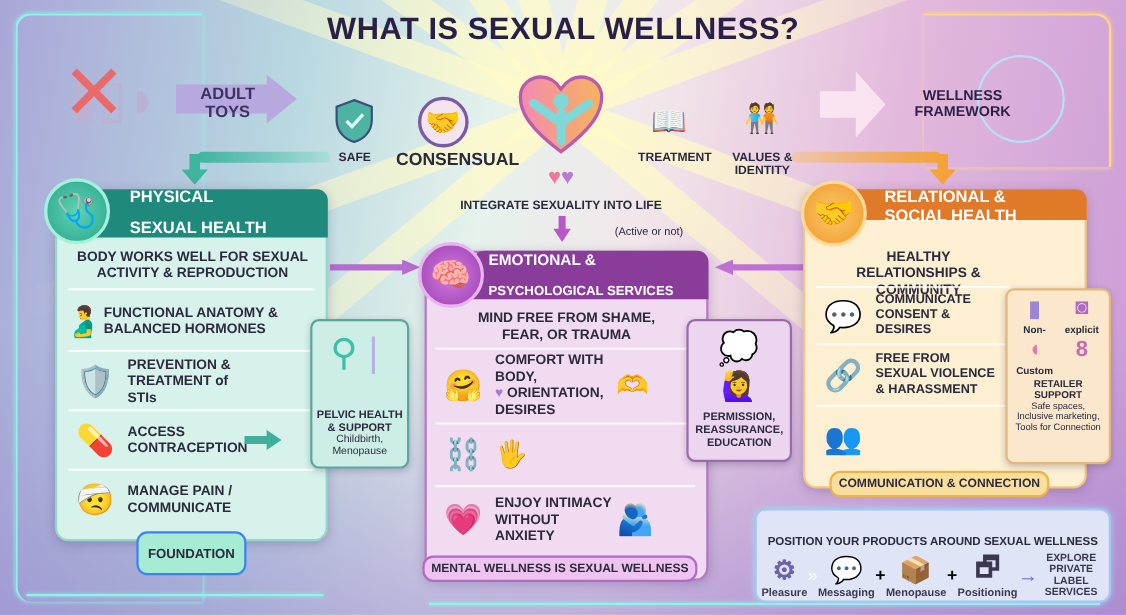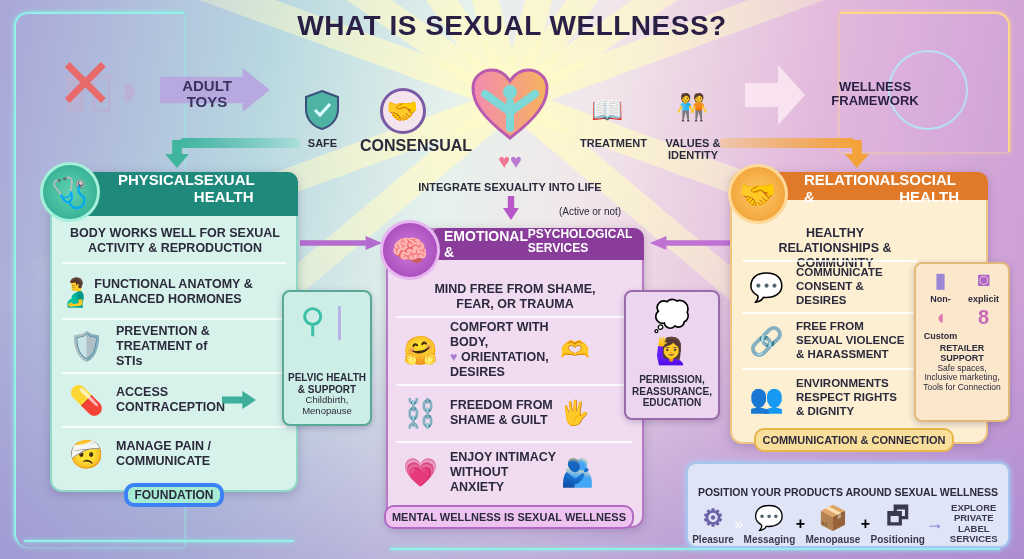--- a/index.html
+++ b/index.html
@@ -9,21 +9,21 @@
 .bgbottom{position:absolute;left:0;right:0;bottom:0;height:260px;background:linear-gradient(180deg,rgba(160,150,210,0) 0%,rgba(150,130,205,.55) 100%)}
 .rays{position:absolute;left:512px;top:100px;width:0;height:0}
 .rays span{position:absolute;left:0;top:0;width:520px;height:26px;margin-top:-13px;transform-origin:0 50%;
  background:linear-gradient(90deg,rgba(255,250,200,.9),rgba(180,240,220,0));}
 .circuit{position:absolute;border:2px solid #8ff3e8;box-shadow:0 0 4px #8ff3e8}
 .circuit.o{border-color:#ffd58a;box-shadow:0 0 4px #ffd58a}
 .title{position:absolute;left:0;right:0;top:10px;text-align:center;font-weight:700;font-size:28px;color:#2a1f45;letter-spacing:.5px}
 .lbl{position:absolute;font-weight:700;color:#2b2a3c;text-align:center;line-height:1.05}
 .icon{position:absolute;display:flex;align-items:center;justify-content:center;font-size:26px}
 .card{position:absolute;border-radius:12px;box-shadow:0 2px 10px rgba(60,40,90,.25)}
-.head{position:absolute;border-radius:10px 10px 0 0;color:#fff;font-weight:700;display:flex;flex-direction:row;justify-content:space-between}
+.head{position:absolute;border-radius:10px 10px 0 0;color:#fff;font-weight:700;display:flex;flex-direction:column;justify-content:space-between}
 .badge{position:absolute;border-radius:50%;display:flex;align-items:center;justify-content:center;font-size:30px}
 .sub{position:absolute;text-align:center;font-weight:700;color:#2b2a3c;font-size:12.5px;line-height:1.2}
 .row{position:absolute;display:flex;align-items:center}
 .row .ic{width:58px;display:flex;justify-content:center;font-size:28px}
 .row .tx{font-weight:700;color:#2b2a3c;font-size:12.5px;line-height:1.2}
 .sep{position:absolute;height:2px;background:rgba(255,255,255,.8)}
 .pill{position:absolute;border-radius:10px;text-align:center;font-weight:700;font-size:12px;color:#2b2a3c;display:flex;align-items:center;justify-content:center}
 .side{position:absolute;border-radius:8px;box-shadow:0 2px 6px rgba(60,40,90,.25);text-align:center}
 .side .t{font-weight:700;font-size:10px;color:#2b2a3c;line-height:1.15}
 .side .s{font-size:9.5px;color:#2b2a3c;line-height:1.15}
@@ -128,48 +128,47 @@
 <div class="row" style="left:58px;top:374px;width:230px;height:52px">
   <span class="ic">💊</span>
   <span class="tx" style="width:100px">ACCESS CONTRACEPTION</span>
   <span style="display:inline-block;width:34px;height:18px;margin-left:6px;background:#3fae9a;clip-path:polygon(0 30%,60% 30%,60% 0,100% 50%,60% 100%,60% 70%,0 70%)"></span>
 </div>
 <div class="sep" style="left:62px;top:426px;width:224px"></div>
 <div class="row" style="left:58px;top:428px;width:230px;height:52px">
   <span class="ic">🤕</span>
   <span class="tx" style="width:110px">MANAGE PAIN / COMMUNICATE</span>
 </div>
-<div class="pill" style="left:124px;top:483px;width:100px;height:24px;background:#a6ecd4;border:4px solid #3b82f6">FOUNDATION</div>
+<div class="pill" style="left:124px;top:483px;width:100px;height:40px;background:#a6ecd4;border:2px solid #3b82f6">FOUNDATION</div>
 <div class="side" style="left:282px;top:290px;width:90px;height:136px;background:#cdeee6;border:2px solid #5aa898;padding-top:80px">
   <div style="position:absolute;left:0;right:0;top:8px;font-size:34px;color:#3ebfa8">⚲<span style="color:#b7b1e3">❘</span></div>
   <div class="t">PELVIC HEALTH &amp; SUPPORT</div>
   <div class="s">Childbirth, Menopause</div>
 </div>
 
 <div class="card" style="left:386px;top:228px;width:258px;height:300px;background:#f1dbf1;border:2px solid #b778c4"></div>
-<div class="head" style="left:430px;top:228px;width:214px;height:32px;background:#8a3c9a;padding-left:14px;font-size:14px;line-height:1.15">
+<div class="head" style="left:430px;top:228px;width:214px;height:44px;background:#8a3c9a;padding-left:14px;font-size:14px;line-height:1.15">
   <span>EMOTIONAL &amp;</span>
   <span style="font-size:12px">PSYCHOLOGICAL SERVICES</span>
 </div>
 <div class="badge" style="left:380px;top:220px;width:60px;height:60px;background:radial-gradient(#d27be0,#9c3fb0);border:3px solid #e7b5f0">🧠</div>
 <div class="sub" style="left:420px;top:282px;width:190px">MIND FREE FROM SHAME, FEAR, OR TRAUMA</div>
 <div class="sep" style="left:396px;top:316px;width:236px"></div>
 <div class="row" style="left:392px;top:318px;width:240px;height:64px">
   <span class="ic">🤗</span>
   <span class="tx" style="width:110px">
     <span>COMFORT WITH BODY,</span><br>
     <span style="color:#a77ad0">♥</span>
     <span>ORIENTATION, DESIRES</span>
   </span>
   <span style="font-size:24px">🫶</span>
 </div>
 <div class="sep" style="left:396px;top:384px;width:236px"></div>
 <div class="row" style="left:392px;top:386px;width:240px;height:54px">
   <span class="ic">⛓️</span>
-  <span class="tx" style="width:110px">FREEDOM FROM SHAME &amp; GUILT</span>
   <span style="font-size:24px">🖐️</span>
 </div>
 <div class="sep" style="left:396px;top:441px;width:236px"></div>
 <div class="row" style="left:392px;top:443px;width:240px;height:58px">
   <span class="ic">💗</span>
   <span class="tx" style="width:110px">ENJOY INTIMACY WITHOUT ANXIETY</span>
   <span style="font-size:28px">🫂</span>
 </div>
 <div class="pill" style="left:384px;top:505px;width:250px;height:24px;background:#eec3f0;border:2px solid #b26ac4;font-size:11px">MENTAL WELLNESS IS SEXUAL WELLNESS</div>
 <div class="side" style="left:624px;top:290px;width:96px;height:130px;background:#ecd6ef;border:2px solid #9b6aaa;padding-top:82px">
@@ -190,21 +189,20 @@
   <span class="tx" style="width:110px;font-size:11.5px">COMMUNICATE CONSENT &amp; DESIRES</span>
 </div>
 <div class="sep" style="left:742px;top:312px;width:176px"></div>
 <div class="row" style="left:738px;top:314px;width:180px;height:54px">
   <span class="ic">🔗</span>
   <span class="tx" style="width:110px;font-size:11.5px">FREE FROM SEXUAL VIOLENCE &amp; HARASSMENT</span>
 </div>
 <div class="sep" style="left:742px;top:368px;width:176px"></div>
 <div class="row" style="left:738px;top:370px;width:180px;height:56px">
   <span class="ic">👥</span>
-  <span class="tx" style="width:110px;font-size:11.5px">ENVIRONMENTS RESPECT RIGHTS &amp; DIGNITY</span>
 </div>
 <div class="pill" style="left:754px;top:428px;width:200px;height:24px;background:#fadf9c;border:2px solid #e7b54a;font-size:11px">COMMUNICATION &amp; CONNECTION</div>
 <div class="side" style="left:914px;top:262px;width:96px;height:160px;background:#fbe7cc;border:2px solid #e3b97a;padding:4px">
   <div style="display:grid;grid-template-columns:1fr 1fr;gap:2px;font-size:9px;font-weight:700;color:#2b2a3c">
     <div style="font-size:20px;color:#9b86d6">▮</div>
     <div style="font-size:20px;color:#b067c9">◙</div>
     <div>Non-</div>
     <div>explicit</div>
     <div style="font-size:20px;color:#e07ab0">◖</div>
     <div style="font-size:20px;color:#c86ab8">8</div>

